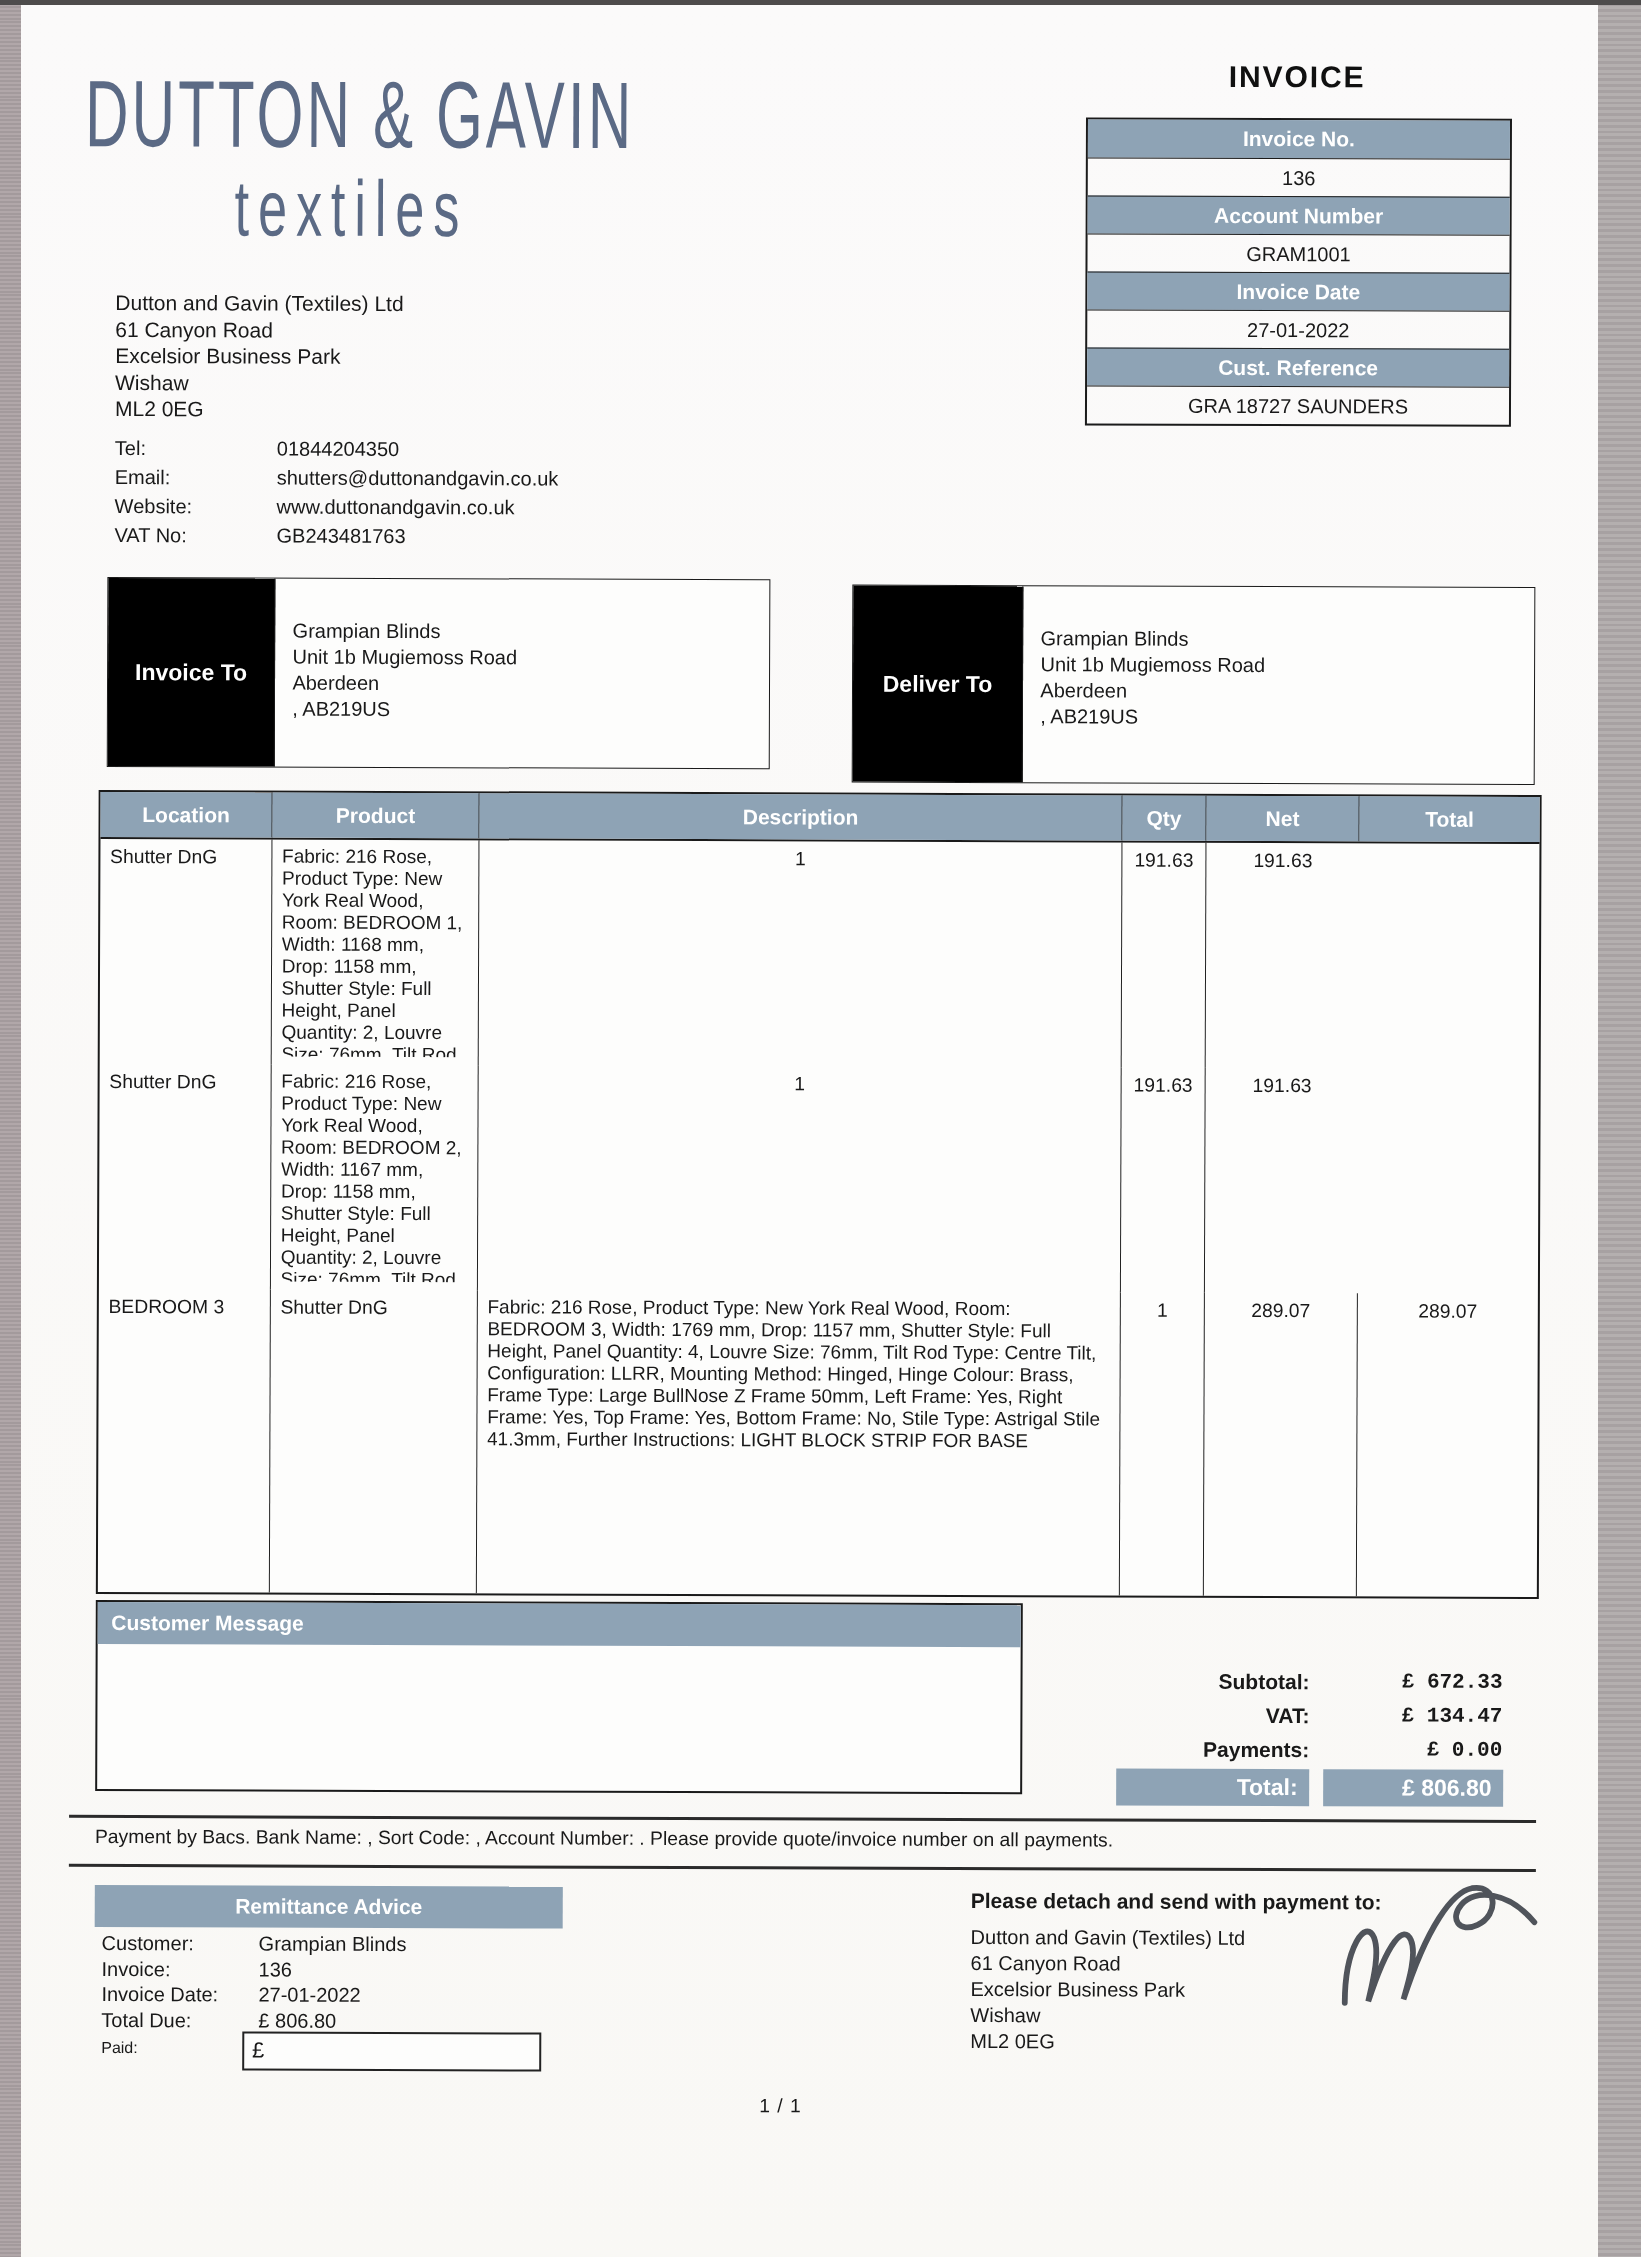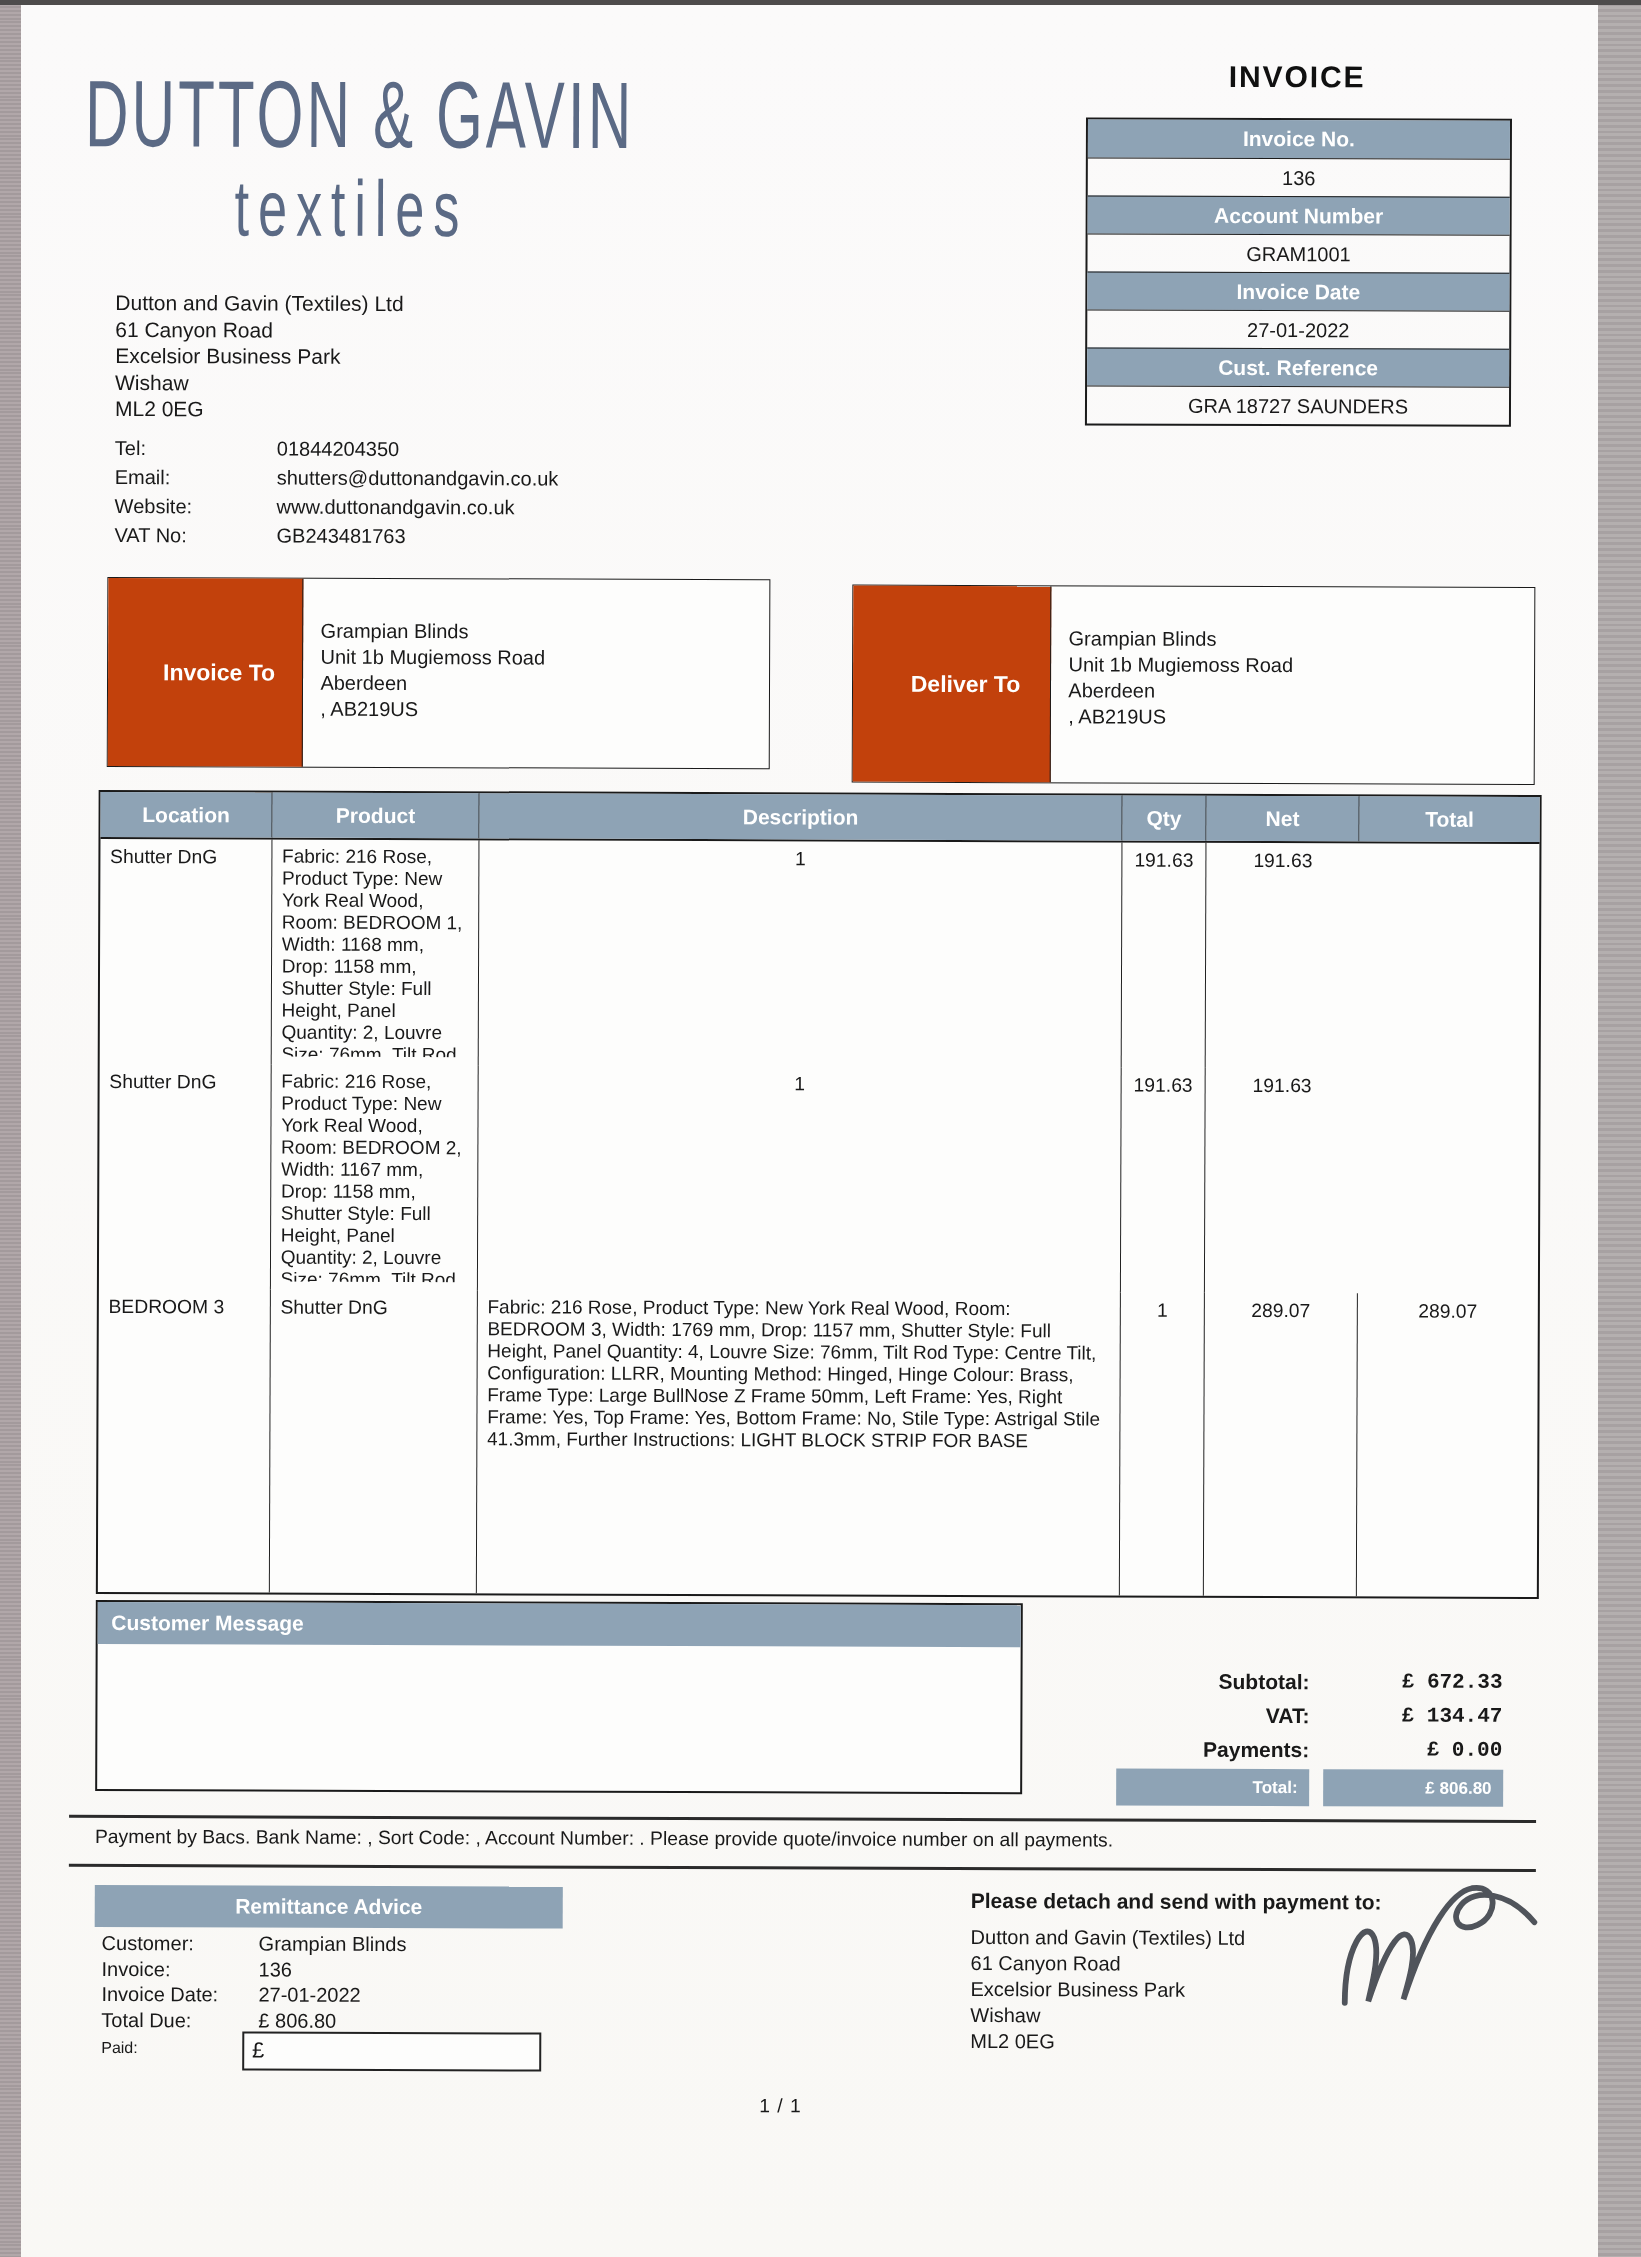--- a/index.html
+++ b/index.html
@@ -29,22 +29,22 @@
   .mrow{height:38px;line-height:38px;text-align:center;font-size:20px;box-sizing:border-box;}
   .mrow + .mrow{border-top:1.9px solid #1b1b1b;}
   .mhead{background:#8ea3b5;color:#fff;font-weight:bold;font-size:21px;}
 
   .addr-line{font-size:21px;line-height:26.6px;}
   .contact-row{display:flex;font-size:20px;line-height:29px;}
   .contact-row .lbl{width:162px;}
 
   
   .party-box{border:1.9px solid #1a1a1a;display:flex;box-sizing:border-box;background:#fdfdfc;}
-  .party-label{background:#c2410c;color:#fff;font-weight:bold;font-size:23px;
-    display:flex;align-items:center;justify-content:center;border-right:1.9px solid #1a1a1a;padding-left:28px;}
+  .party-label{background:#000000;color:#fff;font-weight:bold;font-size:23px;
+    display:flex;align-items:center;justify-content:center;border-right:1.9px solid #1a1a1a;}
   .party-addr{padding:39px 9.7px 0 17.4px;font-size:20px;line-height:26px;}
 
   
   .items{border:2.4px solid #1a1a1a;box-sizing:border-box;background:#fdfdfc;}
   .grid6{display:grid;grid-template-columns:172px 207px 643px 84px 153px 1fr;}
   .hcell{background:#8ea3b5;color:#fff;font-weight:bold;font-size:21px;text-align:center;
     line-height:45px;height:45px;box-sizing:border-box;border-right:1.9px solid #222;}
   .hcell:last-child{border-right:none;}
   .hrow{border-bottom:2.4px solid #1a1a1a;}
   .bc{box-sizing:border-box;border-right:1.9px solid #222;padding:6.8px 7.7px 0 9.7px;font-size:19.3px;}
@@ -54,21 +54,21 @@
   .clip{overflow:hidden;}
 
   
   .msg-box{border:2.4px solid #1a1a1a;box-sizing:border-box;background:#fdfdfc;}
   .msg-bar{background:#8ea3b5;color:#fff;font-weight:bold;font-size:21px;line-height:42px;height:42px;padding-left:13.5px;}
 
   
   .tot-row{display:flex;height:34px;line-height:29px;font-size:21px;font-weight:bold;}
   .tot-row .tl{width:253px;text-align:right;}
   .tot-row .tv{flex:1;text-align:right;font-family:Liberation Mono, monospace;}
-  .tot-bar{background:#8ea3b5;color:#fff;font-weight:bold;font-size:17px;line-height:37px;height:37px;box-sizing:border-box;text-align:right;}
+  .tot-bar{background:#8ea3b5;color:#fff;font-weight:bold;font-size:23px;line-height:37px;height:37px;box-sizing:border-box;text-align:right;}
 
   .hr{background:#2b2b2b;height:2.9px;}
   .pay-note{font-size:19.3px;}
 
   
   .rem-bar{background:#8ea3b5;color:#fff;font-weight:bold;font-size:21px;line-height:42px;height:42px;text-align:center;}
   .rem-row{display:flex;font-size:20px;line-height:25.6px;}
   .rem-row .lbl{width:157px;}
   .paid-box{border:2.4px solid #222;box-sizing:border-box;background:#fdfdfc;font-size:22px;line-height:34px;padding-left:7.7px;}
 

